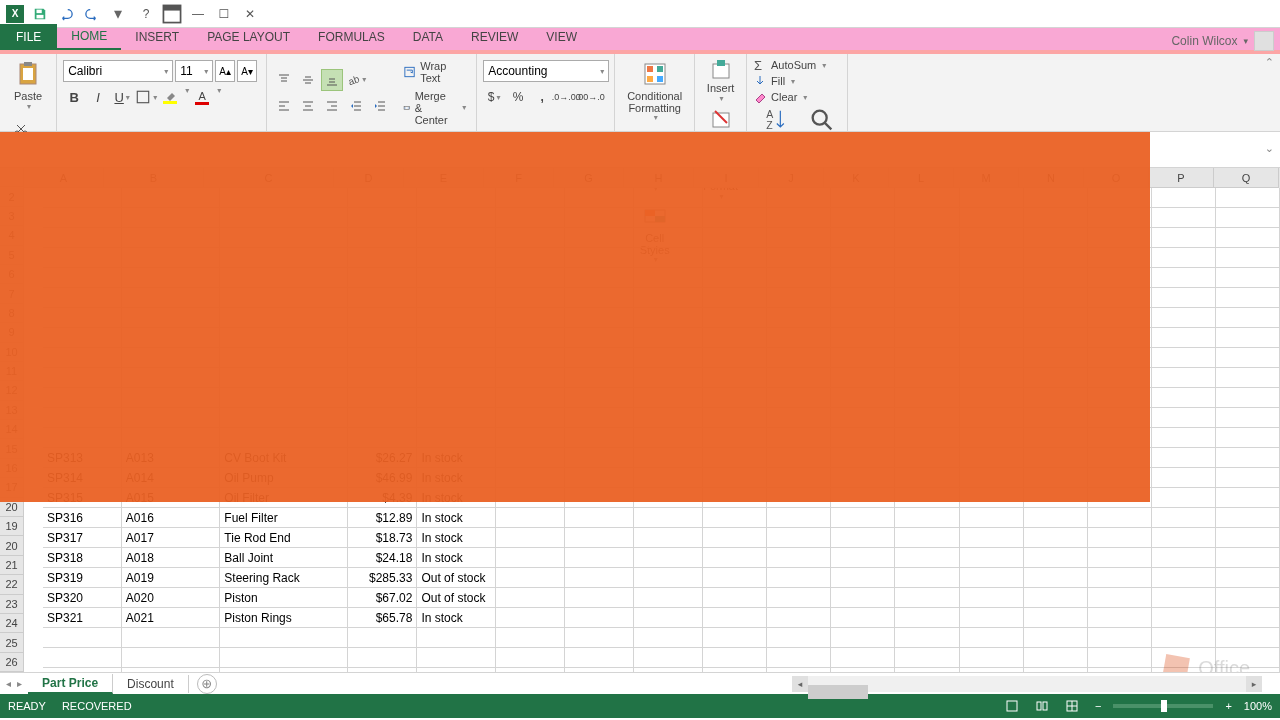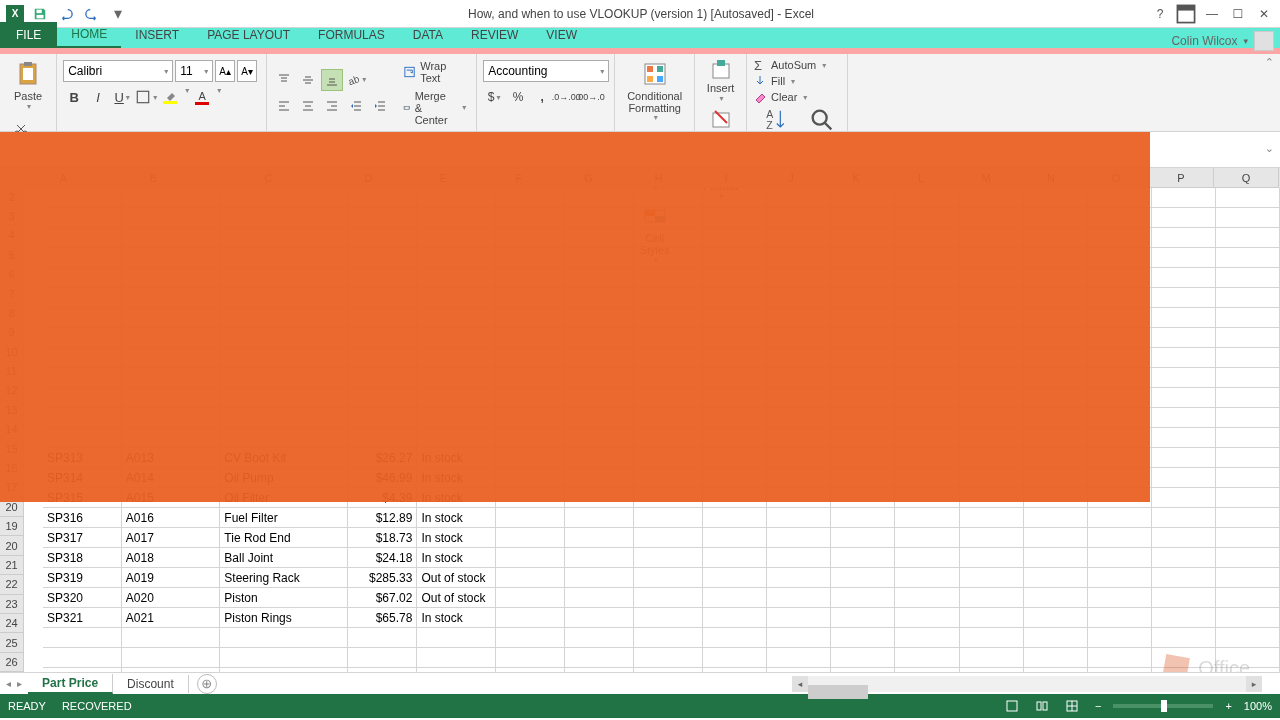--- a/index.html
+++ b/index.html
@@ -9,21 +9,21 @@
 .titlebar { height: 28px; background: #fff; display: flex; align-items: center; border-bottom: 1px solid #d4d4d4; }
 .qat { display: flex; align-items: center; gap: 6px; padding: 0 6px; }
 .excel-icon { width: 18px; height: 18px; background: #217346; color: #fff; font-size: 10px; font-weight: bold; display: flex; align-items: center; justify-content: center; }
 .qat-btn { width: 20px; height: 20px; display: flex; align-items: center; justify-content: center; cursor: pointer; color: #666; }
 .qat-btn svg { width: 14px; height: 14px; }
 .title-text { flex: 1; text-align: center; font-size: 12px; color: #444; }
 .win-controls { display: flex; gap: 2px; padding-right: 4px; }
 .win-btn { width: 24px; height: 20px; display: flex; align-items: center; justify-content: center; cursor: pointer; color: #555; font-size: 12px; }
 
 
-.tabs-row { height: 26px; background: #5eead4; display: flex; align-items: flex-end; border-bottom: 6px solid #fca5a5; position: relative; }
+.tabs-row { height: 26px; background: #f9a8d4; display: flex; align-items: flex-end; border-bottom: 4px solid #fca5a5; position: relative; }
 .file-tab { background: #217346; color: #fff; padding: 4px 16px; font-size: 12px; cursor: pointer; height: 26px; display: flex; align-items: center; }
 .ribbon-tab { padding: 4px 14px; font-size: 12px; color: #444; cursor: pointer; height: 26px; display: flex; align-items: center; }
 .ribbon-tab.active { color: #217346; border-bottom: 2px solid #217346; }
 .user-area { position: absolute; right: 6px; top: 0; display: flex; align-items: center; gap: 6px; font-size: 12px; color: #666; height: 26px; }
 .user-arrow { font-size: 9px; }
 .user-pic { width: 20px; height: 20px; background: #e0e0e0; border: 1px solid #ccc; }
 
 
 .ribbon { height: 78px; background: #f3f3f3; display: flex; border-bottom: 1px solid #d4d4d4; position: relative; }
 .group { border-right: 1px solid #d4d4d4; padding: 2px 6px; display: flex; flex-direction: column; height: 100%; }
@@ -141,21 +141,20 @@
           <path fill="none" stroke="#2a6cbf" stroke-width="1.5" d="M10 3a5 5 0 0 1 0 10H4M4 13l2-2m-2 2l2 2"></path>
         </svg>
       </div>
     <div class="qat-btn">
         <svg viewBox="0 0 16 16">
           <path fill="none" stroke="#2a6cbf" stroke-width="1.5" d="M6 3a5 5 0 0 0 0 10h6M12 13l-2-2m2 2l-2 2"></path>
         </svg>
       </div>
     <div class="qat-btn">▾</div>
   </div>
-  <div class="title-text">How, and when to use VLOOKUP (version 1) [Autosaved] - Excel</div>
   <div class="win-controls">
     <div class="win-btn">?</div>
     <div class="win-btn">
         <svg viewBox="0 0 14 14">
           <rect x="2" y="2" width="10" height="10" fill="none" stroke="#555"></rect>
           <rect x="2" y="2" width="10" height="3" fill="#555"></rect>
         </svg>
       </div>
     <div class="win-btn">—</div>
     <div class="win-btn">☐</div>

